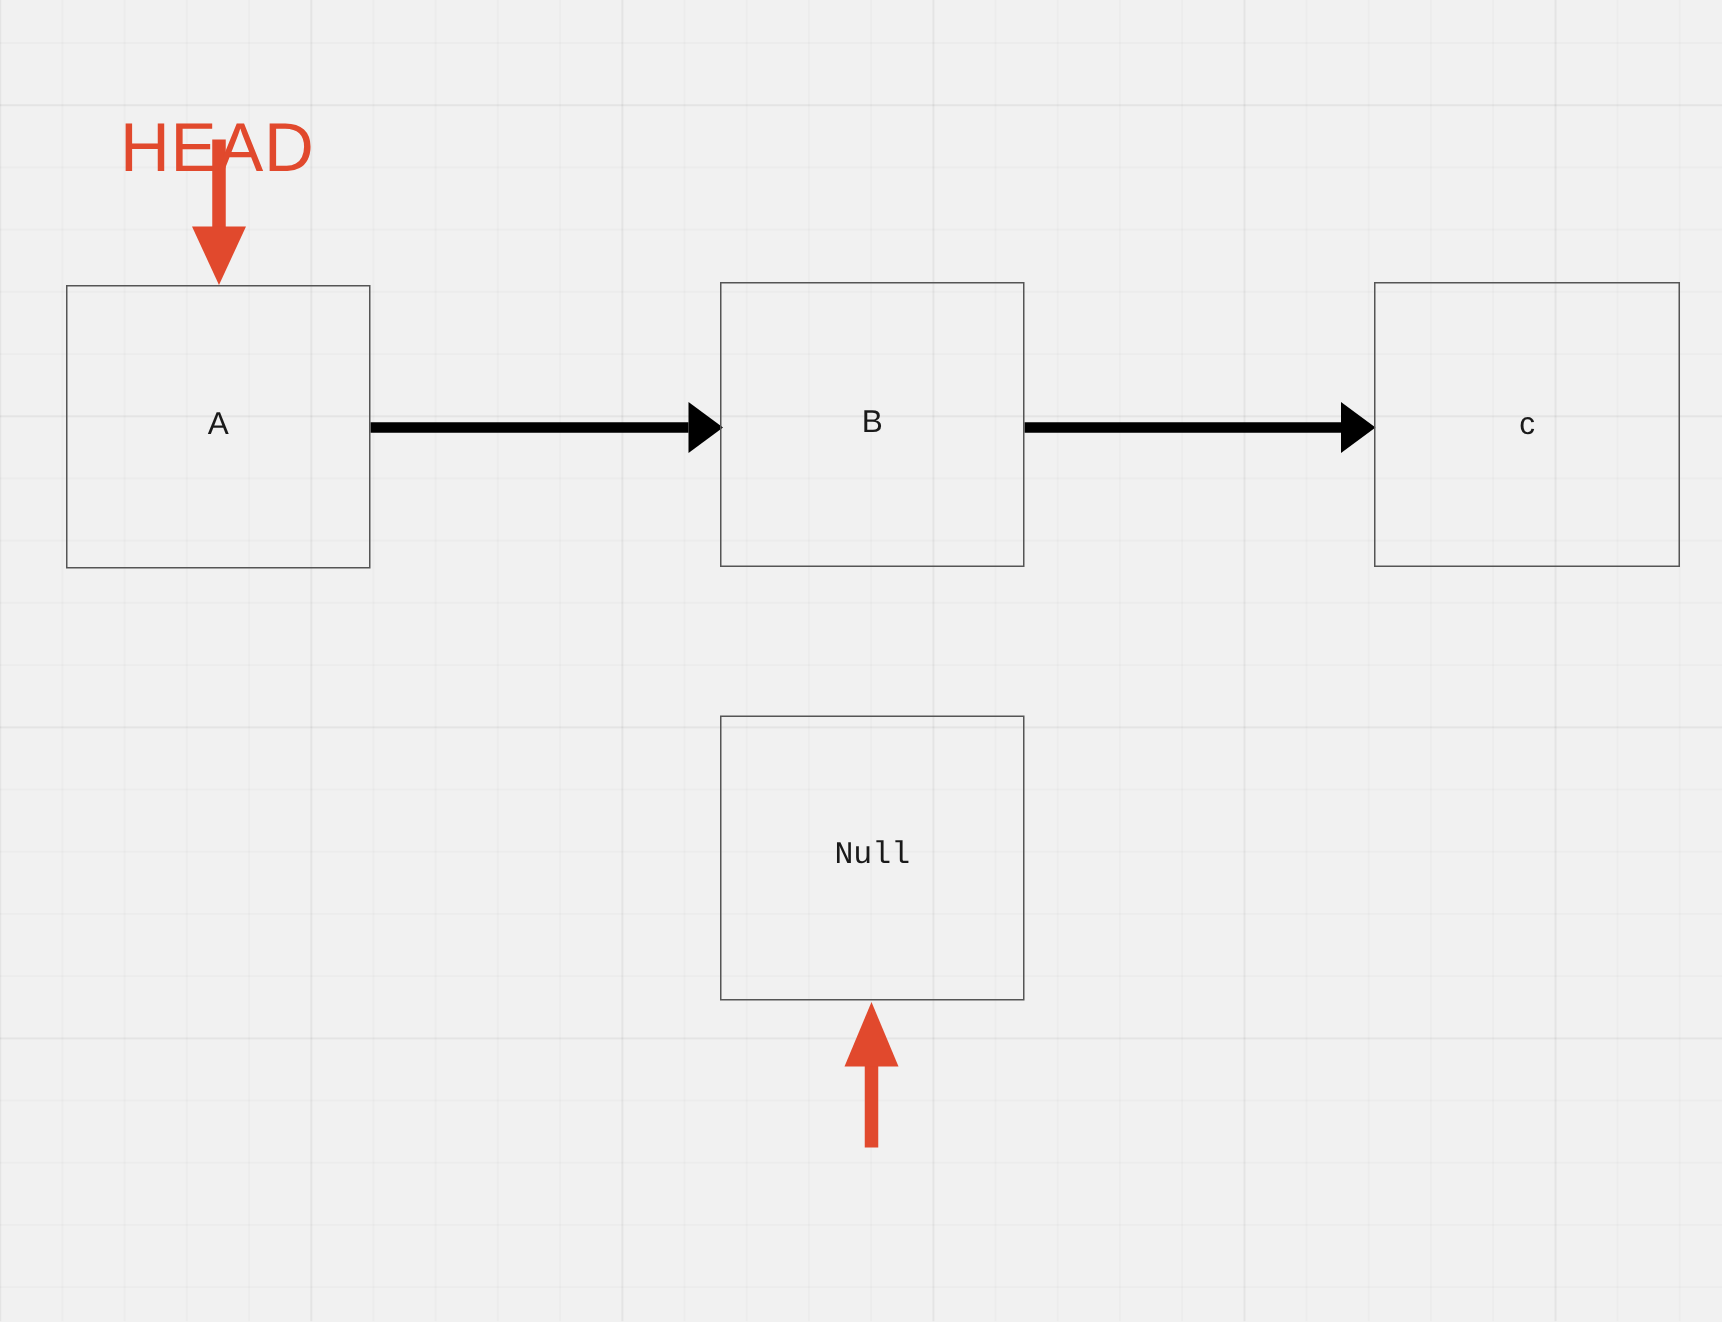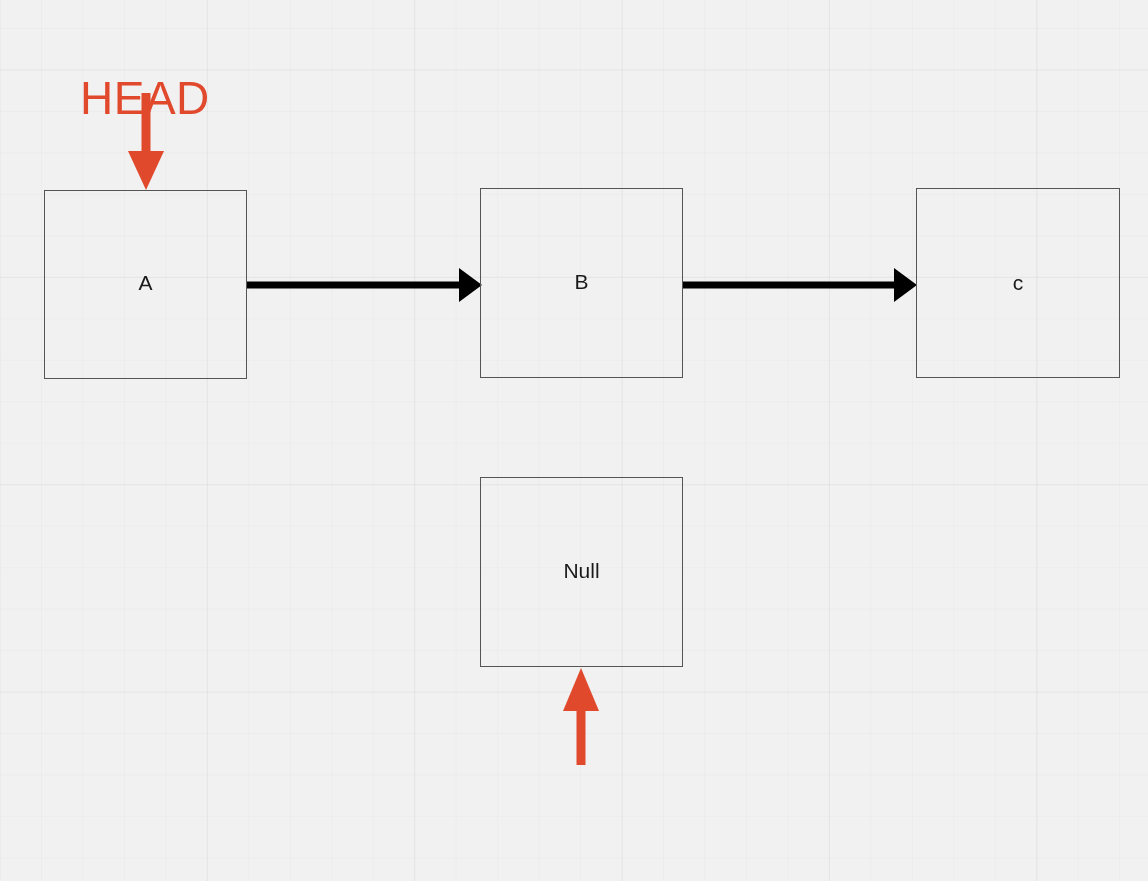--- a/index.html
+++ b/index.html
@@ -103,19 +103,19 @@
 
   <div class="node-box" style="left:480px; top:188px; width:203px; height:190px;">
     <span class="node-label" style="position:relative; top:-2px;">B</span>
   </div>
 
   <div class="node-box" style="left:916px; top:188px; width:204px; height:190px;">
     <span class="node-label" style="position:relative; top:-1px;">c</span>
   </div>
 
   <div class="node-box" style="left:480px; top:477px; width:203px; height:190px;">
-    <span class="node-label" style="position:relative; top:-2px;">Null</span>
+    <span class="node-label" style="position:relative; top:-2px;font-family:Liberation Mono, monospace;">Null</span>
   </div>
 
   <div class="ptr-label" style="left:80px; top:31px; color:#e1492d;margin-top:44px;">HEAD</div>
 
 
 </div>
 
 </body></html>

